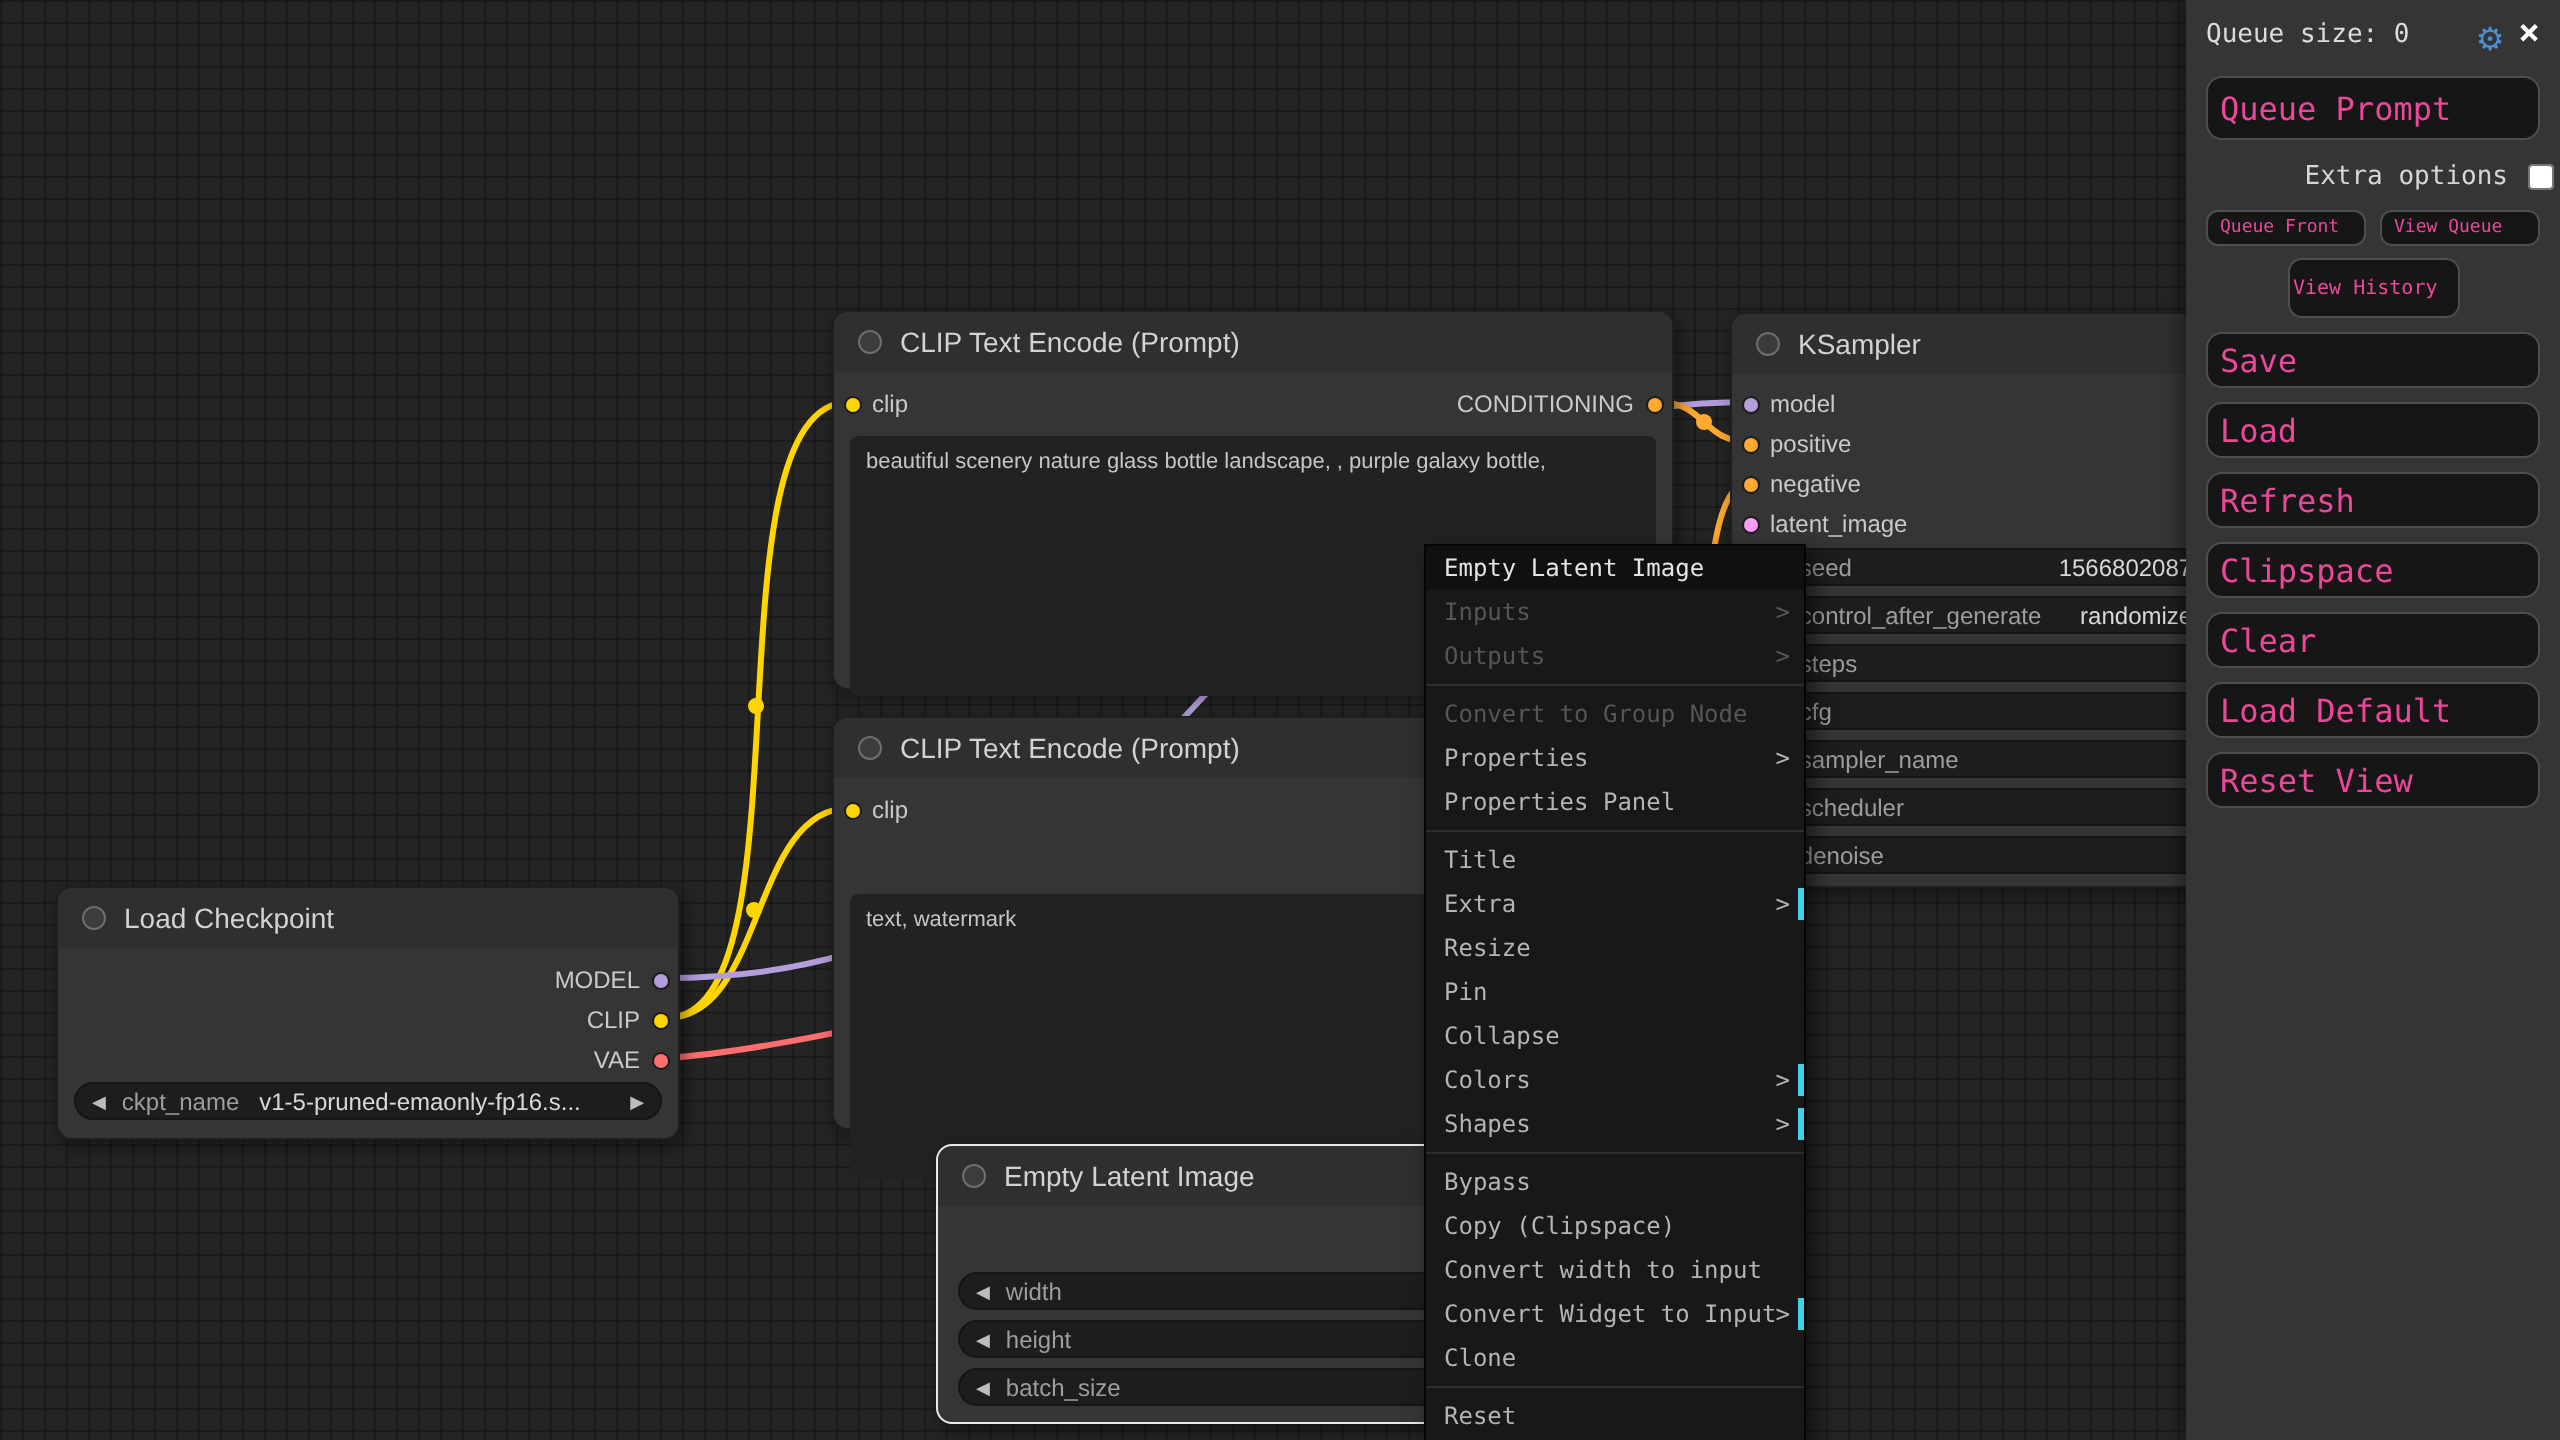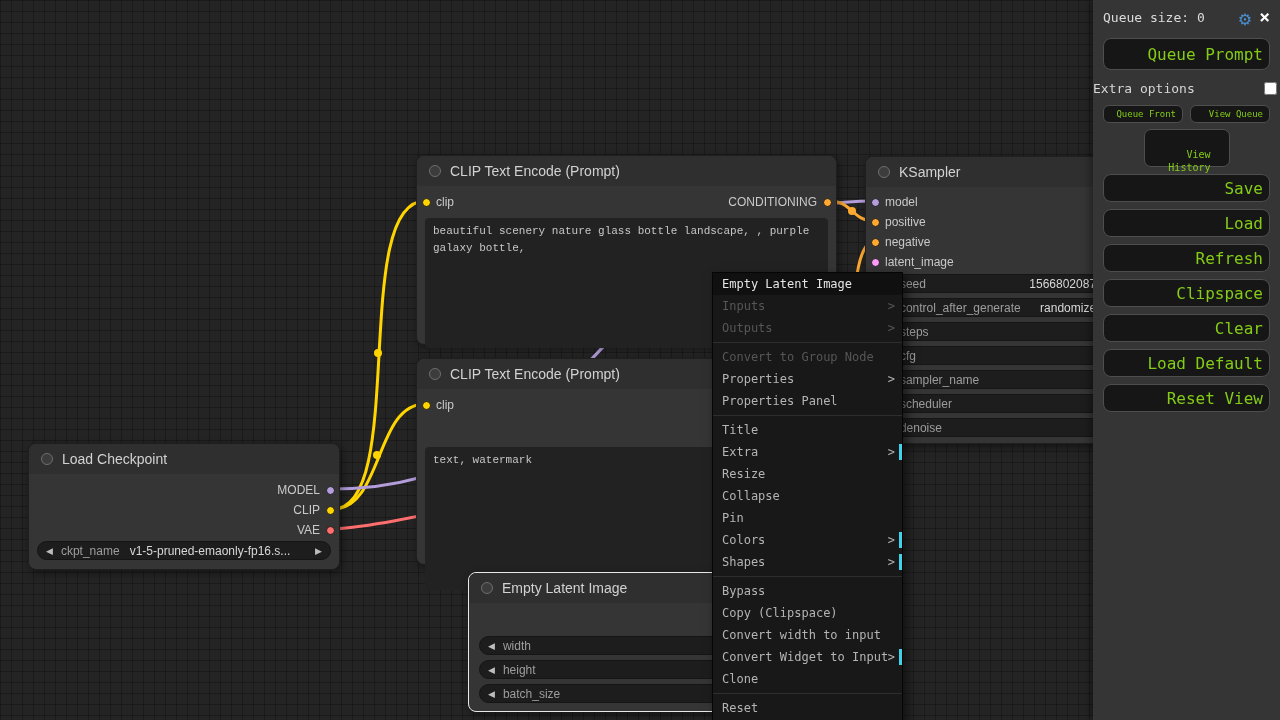--- a/index.html
+++ b/index.html
@@ -21,21 +21,21 @@
         border-radius:8px 8px 0 0;color:#d2d2d2;font-size:14px;white-space:nowrap;overflow:hidden;}
   .collapse-dot{width:10px;height:10px;border-radius:50%;background:#3c3c3c;border:1px solid #6e6e6e;
         margin-right:9px;flex:0 0 auto;}
   .slot-label{position:absolute;height:20px;line-height:20px;font-size:12px;color:#c9c9c9;white-space:nowrap;}
   .slot-label.in{left:19px;}
   .slot-label.out{right:19px;text-align:right;}
   .port{position:absolute;width:9px;height:9px;border-radius:50%;border:1px solid #1c1c1c;z-index:3;box-sizing:border-box;}
   .port.in{left:5px;}
   .port.out{right:4px;}
   .textbox{position:absolute;background:#222;border-radius:4px;padding:5px 8px;
-        font-family:Liberation Mono, monospace;font-size:11px;color:#c6c6c6;line-height:1.5;overflow:hidden;}
+        font-family:Liberation Sans, sans-serif;font-size:11px;color:#c6c6c6;line-height:1.5;overflow:hidden;}
   .widget{position:absolute;height:19px;background:#1d1d1d;border:1px solid #151515;border-radius:10px;
         display:flex;align-items:center;padding:0 8px;font-size:12px;color:#9d9d9d;box-sizing:border-box;
         white-space:nowrap;overflow:hidden;}
   .widget .arrow{font-size:9px;color:#bdbdbd;flex:0 0 auto;}
   .widget .wlabel{margin-left:8px;}
   .widget .wvalue{color:#d8d8d8;}
   .widget .wvalue.adjacent{margin-left:10px;}
   .widget .spacer{flex:1;}
 
   
@@ -50,28 +50,28 @@
   .menu-sep{height:1px;background:#2e2e2e;margin:3px 0;}
 
   
   #sidebar{position:absolute;left:1093px;top:0;width:187px;height:720px;z-index:10;background:#353535;
         font-family:"DejaVu Sans Mono",monospace;color:#dcdcdc;box-sizing:border-box;
         box-shadow:-3px 0 8px rgba(0,0,0,.35);}
   .queue-row{display:flex;align-items:flex-start;gap:7px;padding:10px 10px 0 10px;font-size:13px;}
   .queue-row .qlabel{flex:1;}
   .gear{color:#4a8fd3;font-family:"DejaVu Sans",sans-serif;font-size:16px;cursor:pointer;}
   .close-x{color:#ffffff;font-size:18px;font-weight:bold;line-height:14px;cursor:pointer;}
-  .btn{display:block;background:#161616;border:1px solid #4e4e4e;border-radius:8px;color:#84cc16;
-        font-family:"DejaVu Sans Mono",monospace;cursor:pointer;text-align:right;box-sizing:border-box;}
+  .btn{display:block;background:#161616;border:1px solid #4e4e4e;border-radius:8px;color:#ec4899;
+        font-family:"DejaVu Sans Mono",monospace;cursor:pointer;text-align:left;box-sizing:border-box;}
   #queue-prompt{width:167px;margin:9px auto 0;height:32px;font-size:16px;}
-  .extra-row{display:flex;align-items:center;justify-content:space-between;gap:6px;margin-top:9px;font-size:13px;color:#d6d6d6;}
+  .extra-row{display:flex;align-items:center;justify-content:flex-end;gap:6px;margin-top:9px;font-size:13px;color:#d6d6d6;}
   .extra-row input{width:13px;height:13px;accent-color:#444;background:#222;}
   .small-row{display:flex;gap:7px;margin:7px 10px 0;}
   .small-row .btn{flex:1;height:18px;font-size:9px;line-height:15px;border-radius:6px;}
-  #view-history{width:86px;margin:6px auto 0;height:30px;font-size:10px;line-height:1.3;padding:18px;border-radius:7px;}
+  #view-history{width:86px;margin:6px auto 0;height:30px;font-size:10px;line-height:1.3;padding:2px;border-radius:7px;}
   .action-btn{width:167px;margin:7px auto 0;height:28px;font-size:16px;}
   .action-btn:first-of-type{margin-top:16px;}
 </style>
 </head>
 <body>
 
 <div id="app">
   <div id="canvas">
 
     <svg id="wires" width="1280" height="720">
@@ -244,24 +244,24 @@
       </div>
       <div class="menu-item">
         <span>Extra</span>
         <span class="sub">&gt;</span>
         <span class="accent"></span>
       </div>
       <div class="menu-item">
         <span>Resize</span>
       </div>
       <div class="menu-item">
+        <span>Pin</span>
+      </div>
+      <div class="menu-item">
         <span>Collapse</span>
-      </div>
-      <div class="menu-item">
-        <span>Pin</span>
       </div>
       <div class="menu-item">
         <span>Colors</span>
         <span class="sub">&gt;</span>
         <span class="accent"></span>
       </div>
       <div class="menu-item">
         <span>Shapes</span>
         <span class="sub">&gt;</span>
         <span class="accent"></span>

